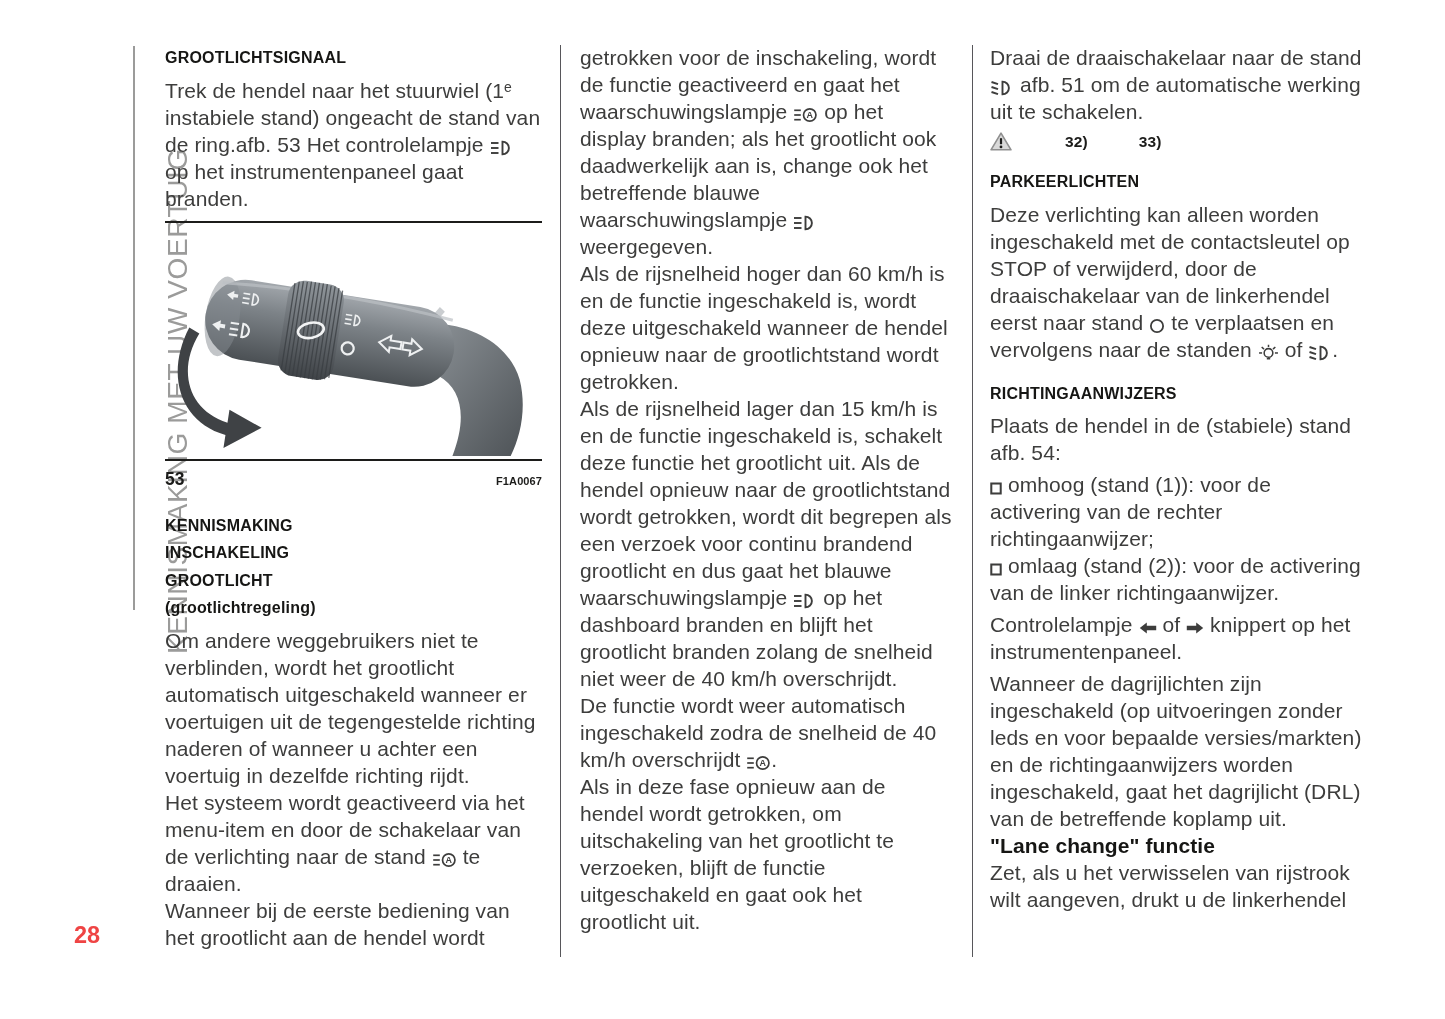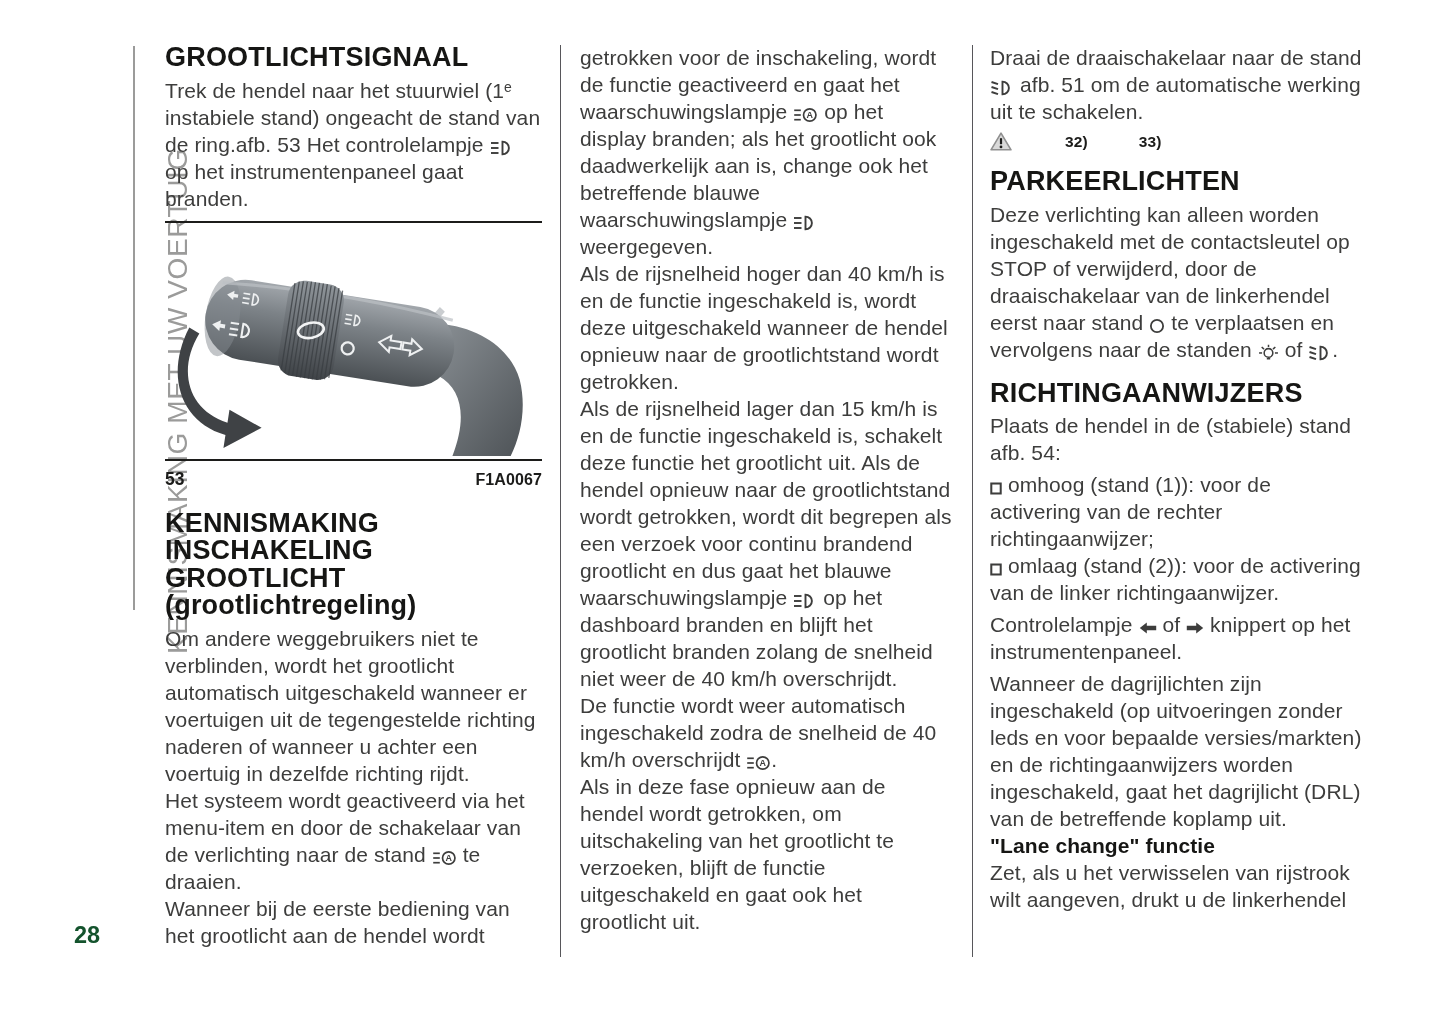--- a/index.html
+++ b/index.html
@@ -11,40 +11,40 @@
         transform:rotate(-90deg);white-space:nowrap;font-size:28px;color:#9b9b9a;
         letter-spacing:0.6px;line-height:1;}
   .sidebar-rule{position:absolute;left:133px;top:46px;height:564px;width:0;border-left:2px solid #9b9b9a;}
   
   .vdiv{position:absolute;top:45px;height:912px;width:0;border-left:1.5px solid #57565a;}
   .vdiv.d1{left:560px;} .vdiv.d2{left:972px;}
   
   .col{position:absolute;top:44px;width:377px;font-size:21px;line-height:27px;letter-spacing:0.1px;}
   .col.c1{left:165px;} .col.c2{left:580px;width:373px;} .col.c3{left:990px;}
   .col p{margin:0;}
-  .h1{font-size:27px;line-height:27.5px;font-weight:700;color:#161614;margin:17px 0 5px 0;letter-spacing:0.2px;}
+  .h1{font-size:16px;line-height:27.5px;font-weight:700;color:#161614;margin:17px 0 5px 0;letter-spacing:0.2px;}
   .col .h1:first-child{margin-top:0;}
   .h2{font-size:21px;line-height:27px;font-weight:700;color:#161614;margin:16px 0 2px 0;}
   .gap{margin-top:9px !important;} .gap-sm{margin-top:5px !important;}
   sup.e{font-size:14px;vertical-align:6px;line-height:0;}
   .ic{display:inline-block;vertical-align:-2px;color:#3d3d3c;line-height:0;}
   .ic svg{display:inline-block;vertical-align:middle;}
   .warning-row{display:flex;align-items:center;margin-top:7px;font-weight:700;
         font-size:15.5px;color:#1c1c1a;line-height:19px;gap:44px;}
   .warning-row .ic{margin-right:9px;vertical-align:0;}
   .warning-row span{margin-right:7px;}
   
   .figure{margin-top:9px;}
   .fig-rule{border-top:2px solid #1c1c1a;height:0;}
   .fig-art{display:block;width:100%;height:236px;}
   .fig-caption{display:flex;justify-content:space-between;align-items:baseline;
         padding-top:5px;font-weight:700;color:#1c1c1a;}
-  .fig-num{font-size:17.5px;} .fig-code{font-size:16px;}
-  
-  .page-number{position:absolute;left:74px;top:922px;font-size:23.5px;font-weight:700;color:#14532d;}
+  .fig-num{font-size:17.5px;} .fig-code{font-size:11px;}
+  
+  .page-number{position:absolute;left:74px;top:922px;font-size:23.5px;font-weight:700;color:#ef4444;}
 </style>
 </head>
 <body>
 
 <div class="page">
 
   <div class="sidebar">
     <span class="vlabel">KENNISMAKING MET UW VOERTUIG</span>
   </div>
   <div class="sidebar-rule"></div>
@@ -153,21 +153,21 @@
             </g>
             <text x="17.5" y="11.8" text-anchor="middle" font-size="9.5" font-weight="bold" fill="currentColor" font-family="Liberation Sans,sans-serif">A</text>
           </svg></span><span> op het display branden; als het grootlicht ook daadwerkelijk aan is, change ook het betreffende blauwe waarschuwingslampje </span><span class="ic"><svg viewBox="0 0 24 16" width="24" height="16">
             <g stroke="currentColor" stroke-width="1.9" fill="none">
               <line x1="1" y1="3" x2="8.5" y2="3"></line>
               <line x1="1" y1="8" x2="8.5" y2="8"></line>
               <line x1="1" y1="13" x2="8.5" y2="13"></line>
               <path d="M12.5 1.6 A6.4 6.4 0 0 1 12.5 14.4 Z"></path>
             </g>
           </svg></span><span> weergegeven.</span></p>
-      <p><span>Als de rijsnelheid hoger dan 40 km/h is en de functie ingeschakeld is, wordt deze uitgeschakeld wanneer de hendel opnieuw naar de grootlichtstand wordt getrokken.</span></p>
+      <p><span>Als de rijsnelheid hoger dan 60 km/h is en de functie ingeschakeld is, wordt deze uitgeschakeld wanneer de hendel opnieuw naar de grootlichtstand wordt getrokken.</span></p>
       <p><span>Als de rijsnelheid lager dan 15 km/h is en de functie ingeschakeld is, schakelt deze functie het grootlicht uit. Als de hendel opnieuw naar de grootlichtstand wordt getrokken, wordt dit begrepen als een verzoek voor continu brandend grootlicht en dus gaat het blauwe waarschuwingslampje </span><span class="ic"><svg viewBox="0 0 24 16" width="24" height="16">
             <g stroke="currentColor" stroke-width="1.9" fill="none">
               <line x1="1" y1="3" x2="8.5" y2="3"></line>
               <line x1="1" y1="8" x2="8.5" y2="8"></line>
               <line x1="1" y1="13" x2="8.5" y2="13"></line>
               <path d="M12.5 1.6 A6.4 6.4 0 0 1 12.5 14.4 Z"></path>
             </g>
           </svg></span><span> op het dashboard branden en blijft het grootlicht branden zolang de snelheid niet weer de 40 km/h overschrijdt.</span></p>
       <p><span>De functie wordt weer automatisch ingeschakeld zodra de snelheid de 40 km/h overschrijdt </span><span class="ic"><svg viewBox="0 0 26 17" width="25" height="16">
             <g stroke="currentColor" stroke-width="1.8" fill="none">

